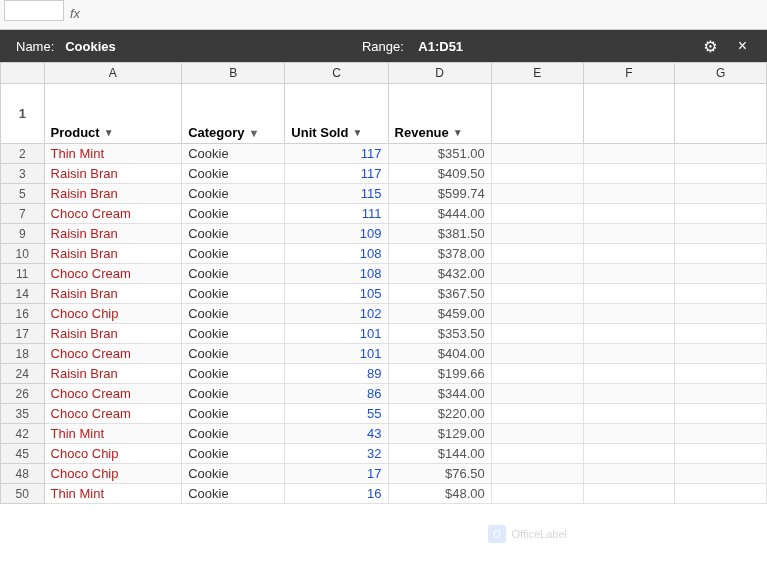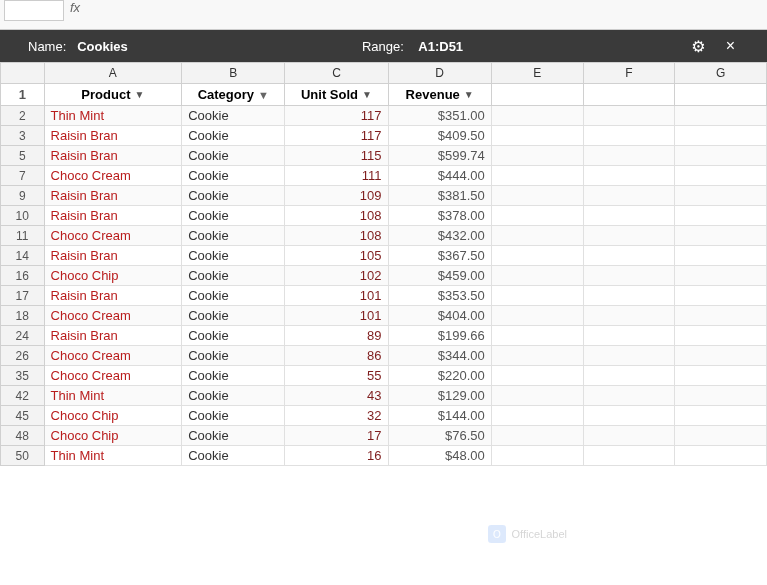--- a/index.html
+++ b/index.html
@@ -1,25 +1,25 @@
 <!DOCTYPE html>
 <html><head>
   <meta charset="utf-8">
   <style>
     * { box-sizing: border-box; margin: 0; padding: 0; }
     body { font-family: Arial, sans-serif; font-size: 13px; background: #fff; width: 767px; height: 585px; overflow: hidden; }
 
     
     .formula-bar {
       display: flex;
-      align-items: flex-start;
+      align-items: flex-end;
       height: 30px;
       background: #f8f8f8;
       border-bottom: 1px solid #ccc;
-      padding: 0 4px;
+      padding: 8px 4px;
     }
     .cell-ref {
       width: 60px;
       text-align: center;
       font-size: 13px;
       border: 1px solid #ccc;
       background: #fff;
       padding: 2px 4px;
     }
     .fx-icon {
@@ -37,21 +37,21 @@
     }
 
     
     .named-range-bar {
       display: flex;
       align-items: center;
       justify-content: space-between;
       background: #3a3a3a;
       color: #fff;
       height: 32px;
-      padding: 0 28px;
+      padding: 0 16px;
     }
     .named-range-left {
       font-size: 13px;
     }
     .named-range-center {
       font-size: 13px;
       margin-left: 10px;
     }
     .named-range-right {
       display: flex;
@@ -130,21 +130,21 @@
     .col-b { width: 90px; }
     .col-c { width: 90px; }
     .col-d { width: 90px; }
     .col-e { width: 80px; }
     .col-f { width: 80px; }
     .col-g { width: 80px; }
 
     
     .product-name { color: #b91c1c; }
     
-    .num-cell { color: #7f1d1d; text-align: right; }
+    .num-cell { color: #1d4ed8; text-align: right; }
     
     .rev-cell { color: #555; text-align: right; }
     
     .cat-cell { color: #333; text-align: left; }
 
     
     .filter-icon {
       display: inline-block;
       font-size: 11px;
       color: #666;
@@ -171,22 +171,22 @@
       gap: 4px;
     }
     .watermark-logo {
       width: 22px;
       height: 22px;
     }
 
     .header-filter {
       display: flex;
       align-items: center;
-      justify-content: center;
       gap: 2px;
+      margin-top: 38px;
     }
   </style>
 </head>
 <body>
 
 <div class="formula-bar">
   <input class="cell-ref" readonly="" style="">
   <span class="fx-icon">fx</span>
   <input class="formula-input" readonly="" style="">
 </div>

